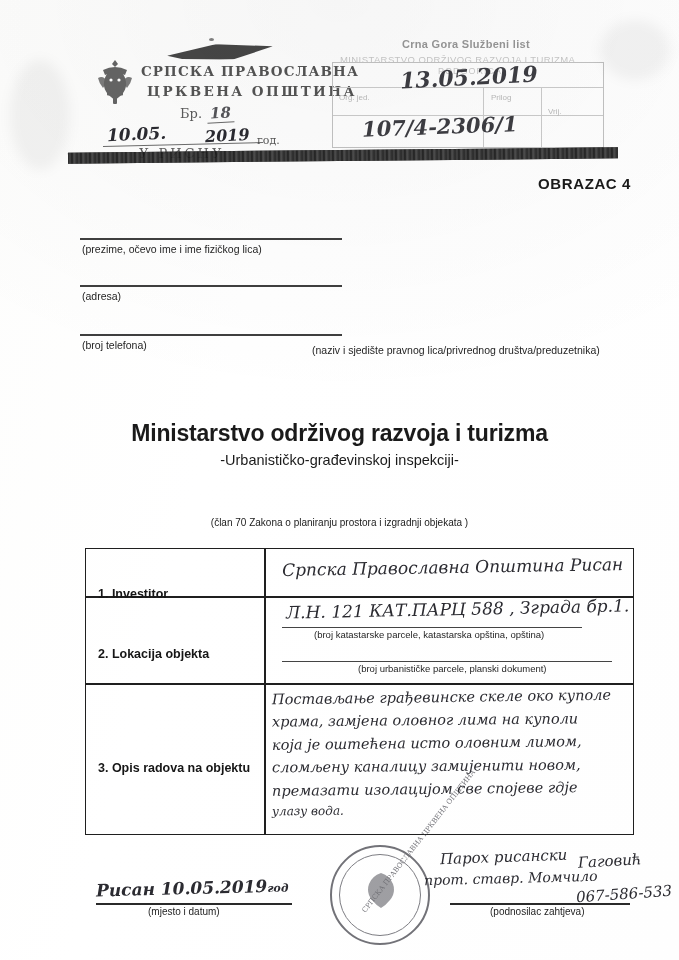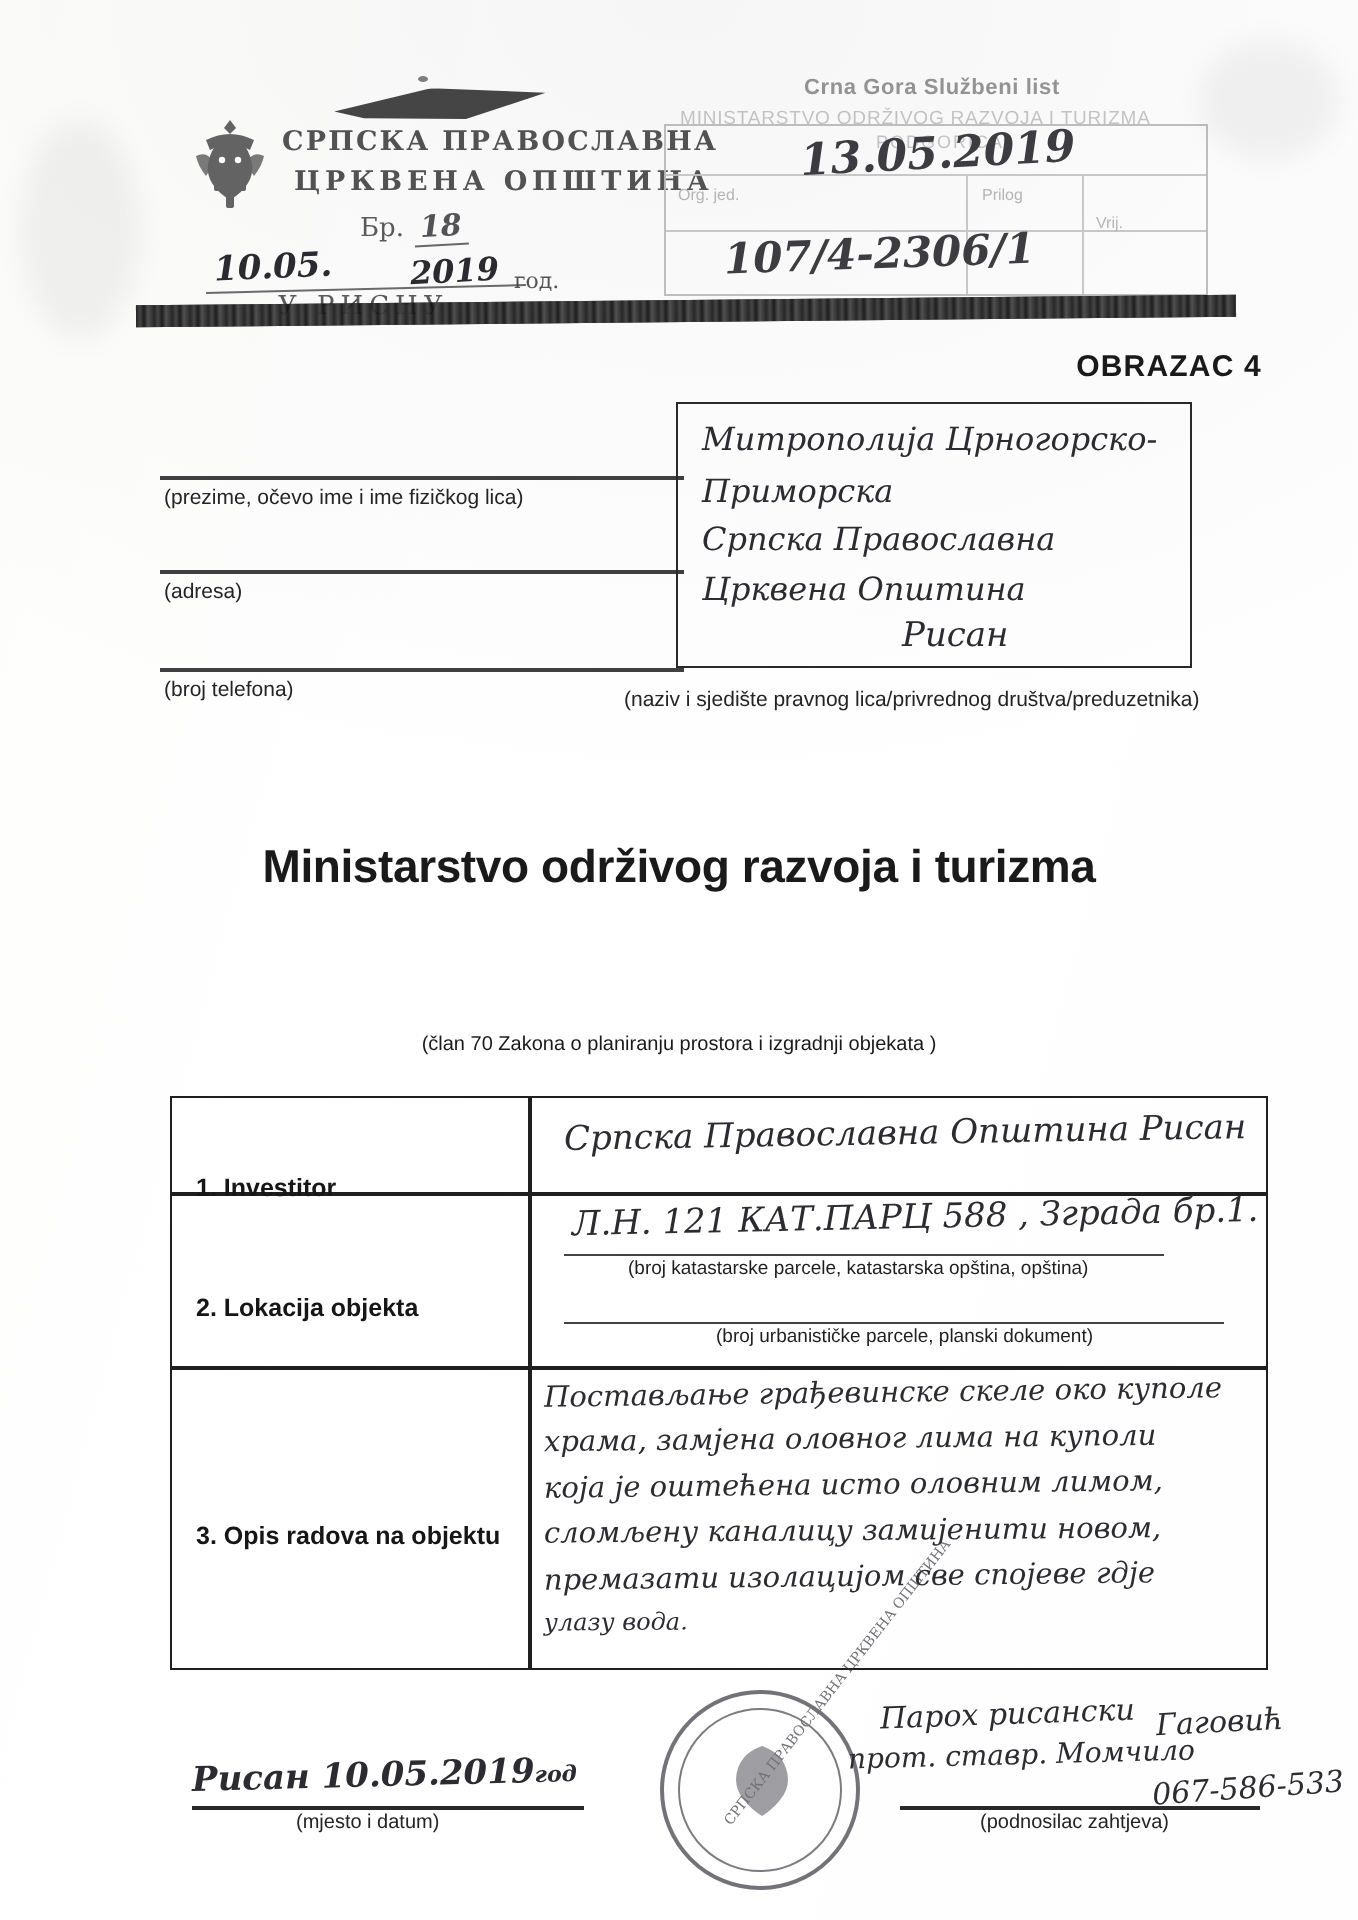--- a/index.html
+++ b/index.html
@@ -233,30 +233,24 @@
 
   <div class="fline" style="top:238px;"></div>
   <div class="flabel" style="top:243px;">(prezime, očevo ime i ime fizičkog lica)</div>
 
   <div class="fline" style="top:285px;"></div>
   <div class="flabel" style="top:290px;">(adresa)</div>
 
   <div class="fline" style="top:334px;"></div>
   <div class="flabel" style="top:339px;">(broj telefona)</div>
 
-  <div class="ent-box">
-    <div class="ent-line" style="left:12px;top:8px;font-size:16px;">Митрополија Црногорско-</div>
-    <div class="ent-line" style="left:12px;top:34px;font-size:16px;">Приморска</div>
-    <div class="ent-line" style="left:12px;top:58px;font-size:16px;">Српска Православна</div>
-    <div class="ent-line" style="left:12px;top:83px;font-size:16px;">Црквена Општина</div>
-    <div class="ent-line" style="left:112px;top:106px;font-size:17px;">Рисан</div>
-  </div>
   <div class="ent-cap">(naziv i sjedište pravnog lica/privrednog društva/preduzetnika)</div>
 
   <div class="t-main">Ministarstvo održivog razvoja i turizma</div>
+  <div class="t-sub">-Urbanističko-građevinskoj inspekciji-</div>
   <div class="t-law">(član 70 Zakona o planiranju prostora i izgradnji objekata )</div>
 
   <div class="tbl">
     <div class="col-split"></div>
     <div class="rsplit" style="top:47px;"></div>
     <div class="rsplit" style="top:134px;"></div>
 
     <div class="rowlabel" style="top:18px;">1. Investitor</div>
     <div class="cell-hw" style="left:196px;top:8px;font-size:17px;transform:rotate(-1deg);">Српска Православна Општина Рисан</div>
 

